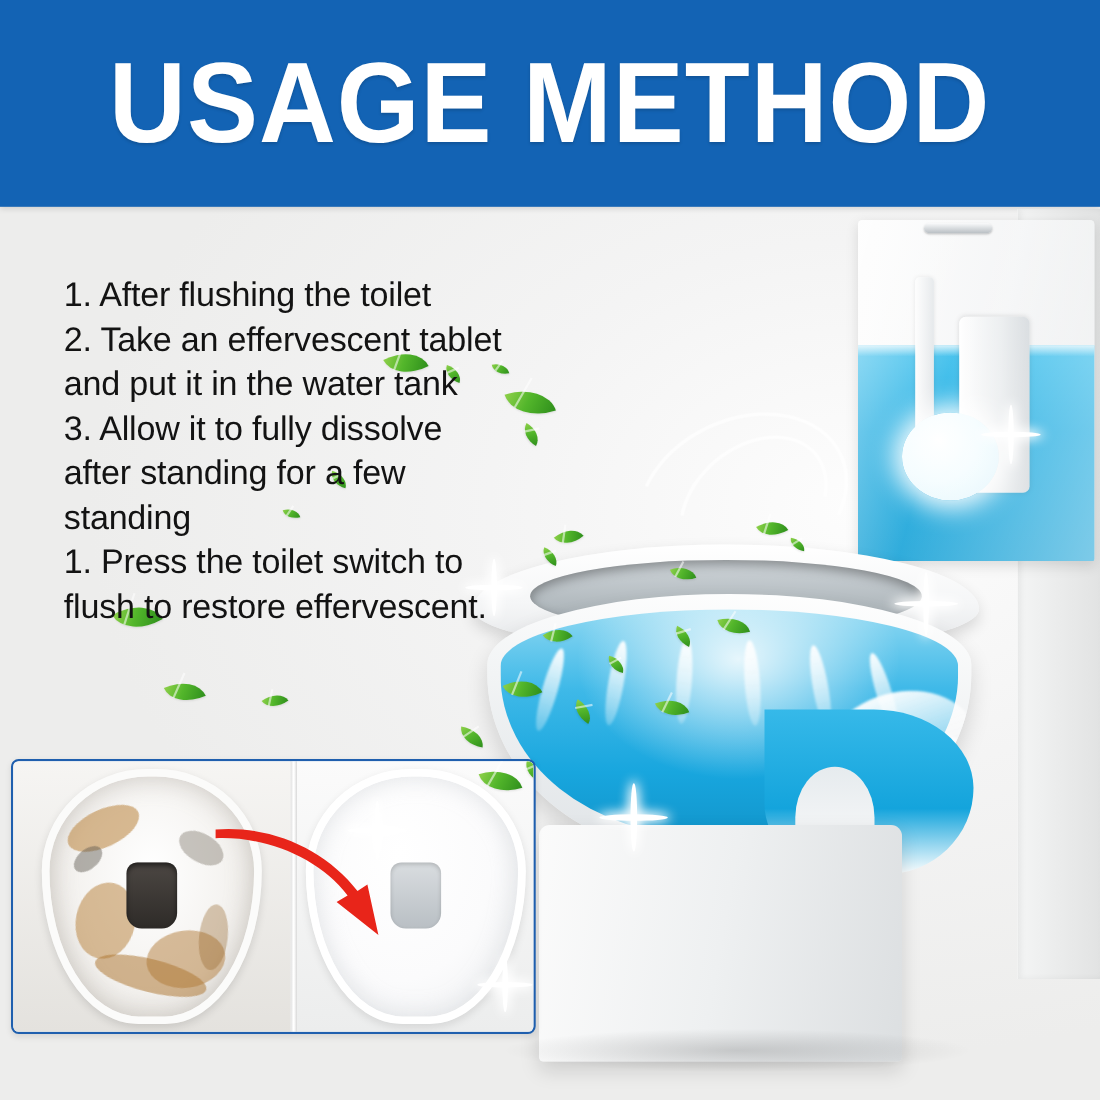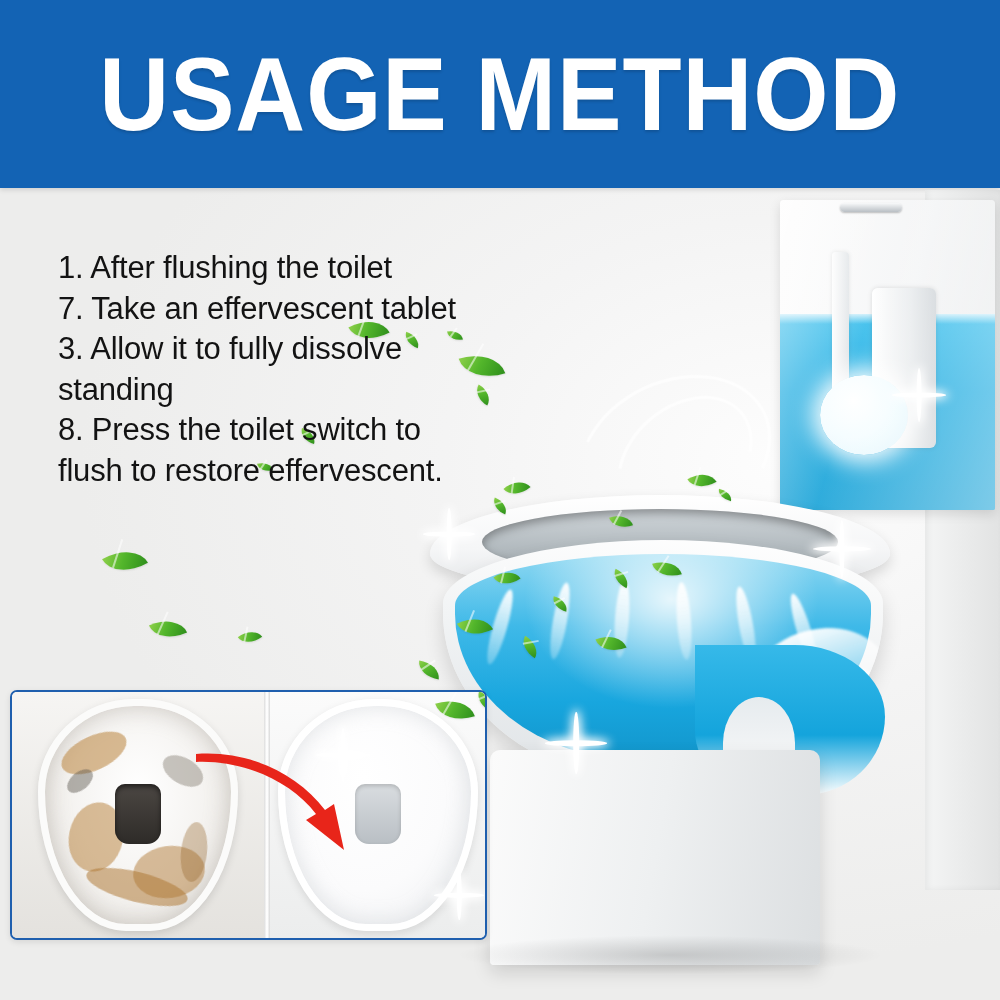--- a/index.html
+++ b/index.html
@@ -200,24 +200,26 @@
   <div class="leaf" style="left:460px;top:616px;width:30px;height:21px;transform:rotate(-26deg);"></div>
   <div class="leaf" style="left:418px;top:662px;width:22px;height:16px;transform:rotate(8deg);"></div>
   <div class="leaf" style="left:240px;top:630px;width:20px;height:14px;transform:rotate(-36deg);"></div>
   <div class="leaf" style="left:152px;top:618px;width:32px;height:22px;transform:rotate(-24deg);"></div>
   <div class="leaf" style="left:106px;top:548px;width:38px;height:26px;transform:rotate(-30deg);"></div>
   <div class="leaf" style="left:300px;top:430px;width:16px;height:12px;transform:rotate(16deg);"></div>
   <div class="leaf" style="left:258px;top:462px;width:14px;height:10px;transform:rotate(-14deg);"></div>
 
   <div class="steps">
     <p>1. After flushing the toilet</p>
-    <p>7. Take an effervescent tablet</p>
+    <p>2. Take an effervescent tablet</p>
+    <p>and put it in the water tank</p>
     <p>3. Allow it to fully dissolve</p>
+    <p>after standing for a few</p>
     <p>standing</p>
-    <p>8. Press the toilet switch to</p>
+    <p>1. Press the toilet switch to</p>
     <p>flush to restore effervescent.</p>
   </div>
 
   <div class="compare">
 
     <div class="cmp-half cmp-left">
       <div class="bowl-o bowl-dirty">
         <div class="stain" style="left:14px;top:30px;width:70px;height:34px;background:rgba(186,132,60,.55);transform:rotate(-25deg);"></div>
         <div class="stain" style="left:24px;top:96px;width:54px;height:70px;background:rgba(181,125,54,.50);transform:rotate(12deg);"></div>
         <div class="stain" style="left:88px;top:140px;width:72px;height:52px;background:rgba(176,120,50,.48);transform:rotate(-8deg);"></div>

